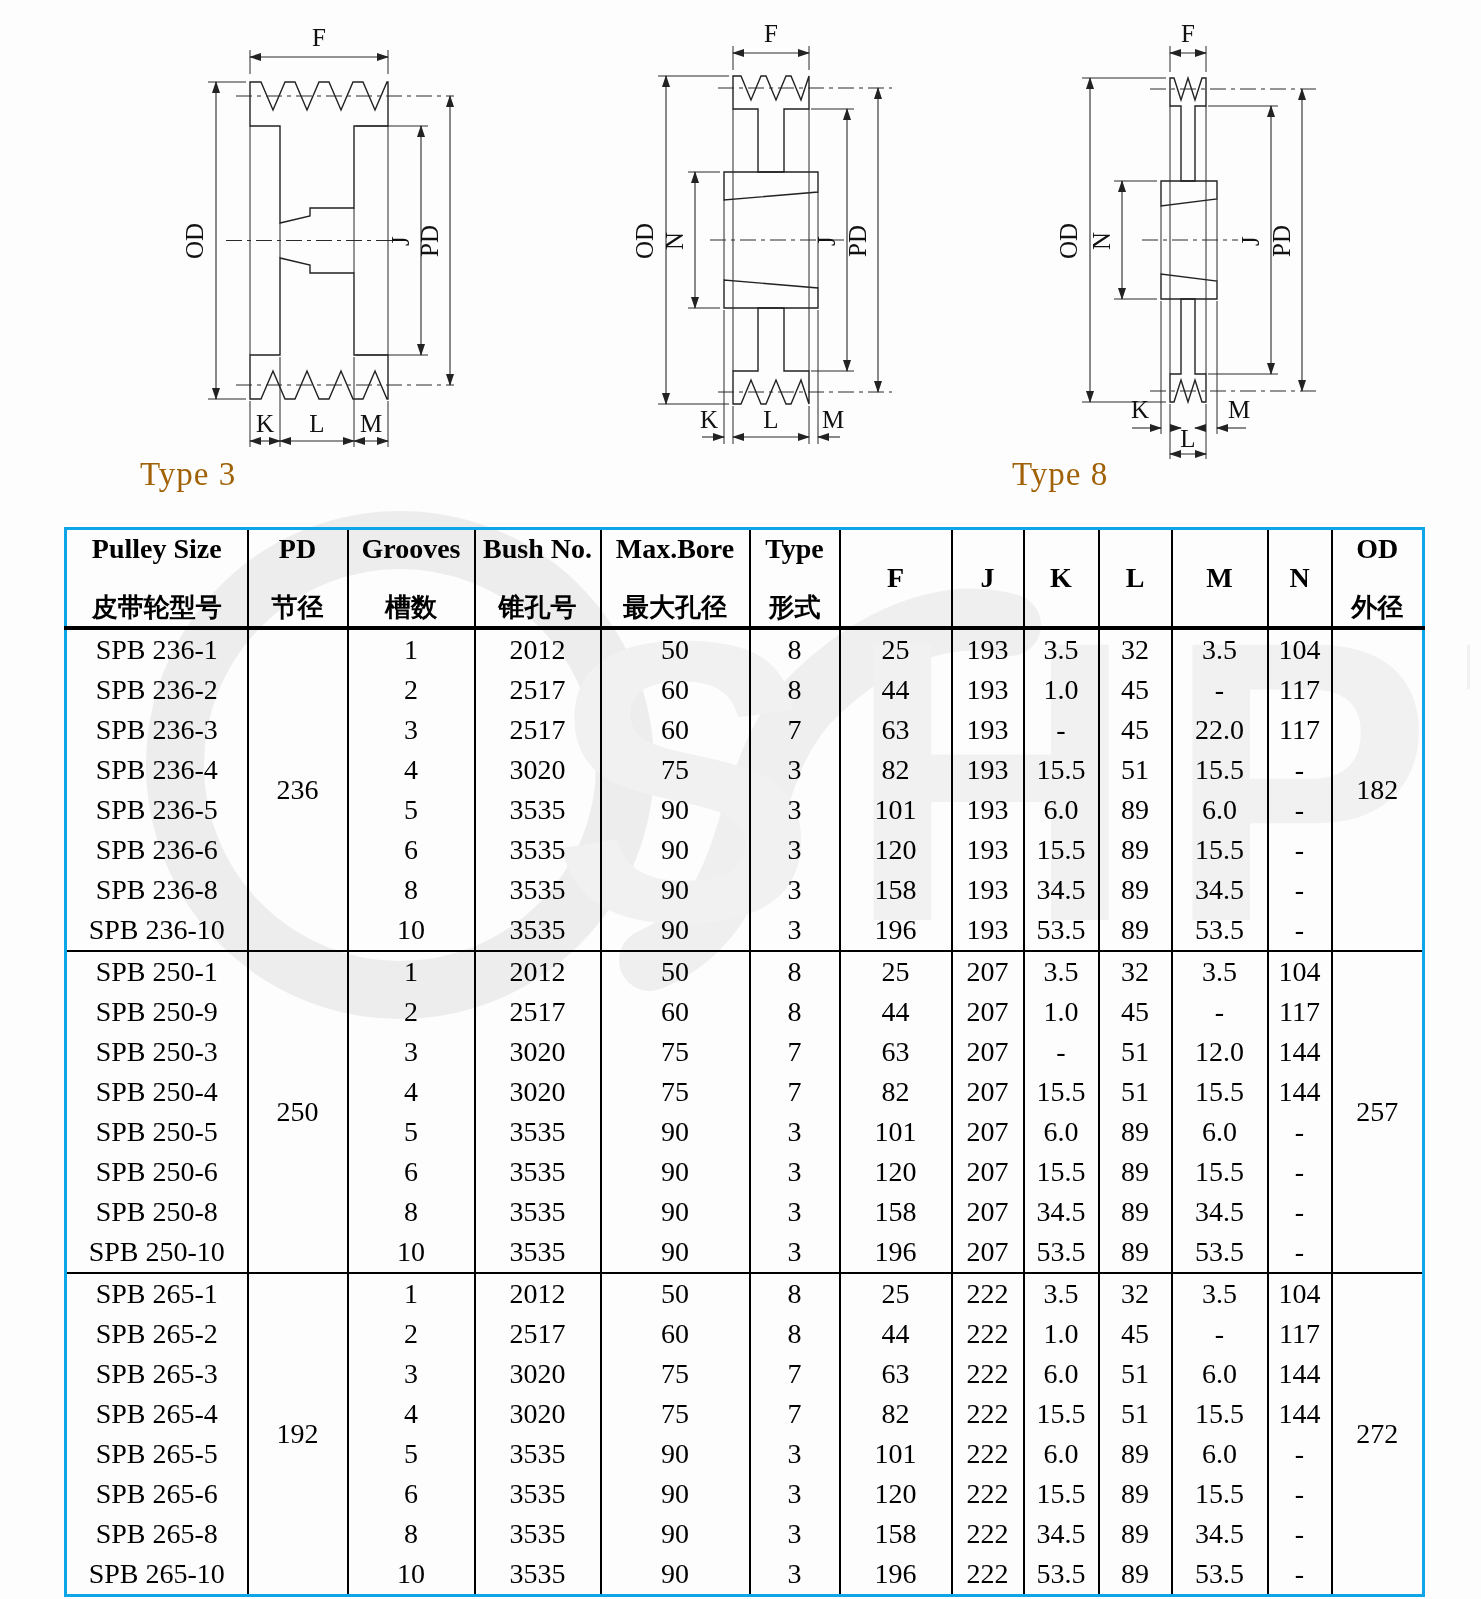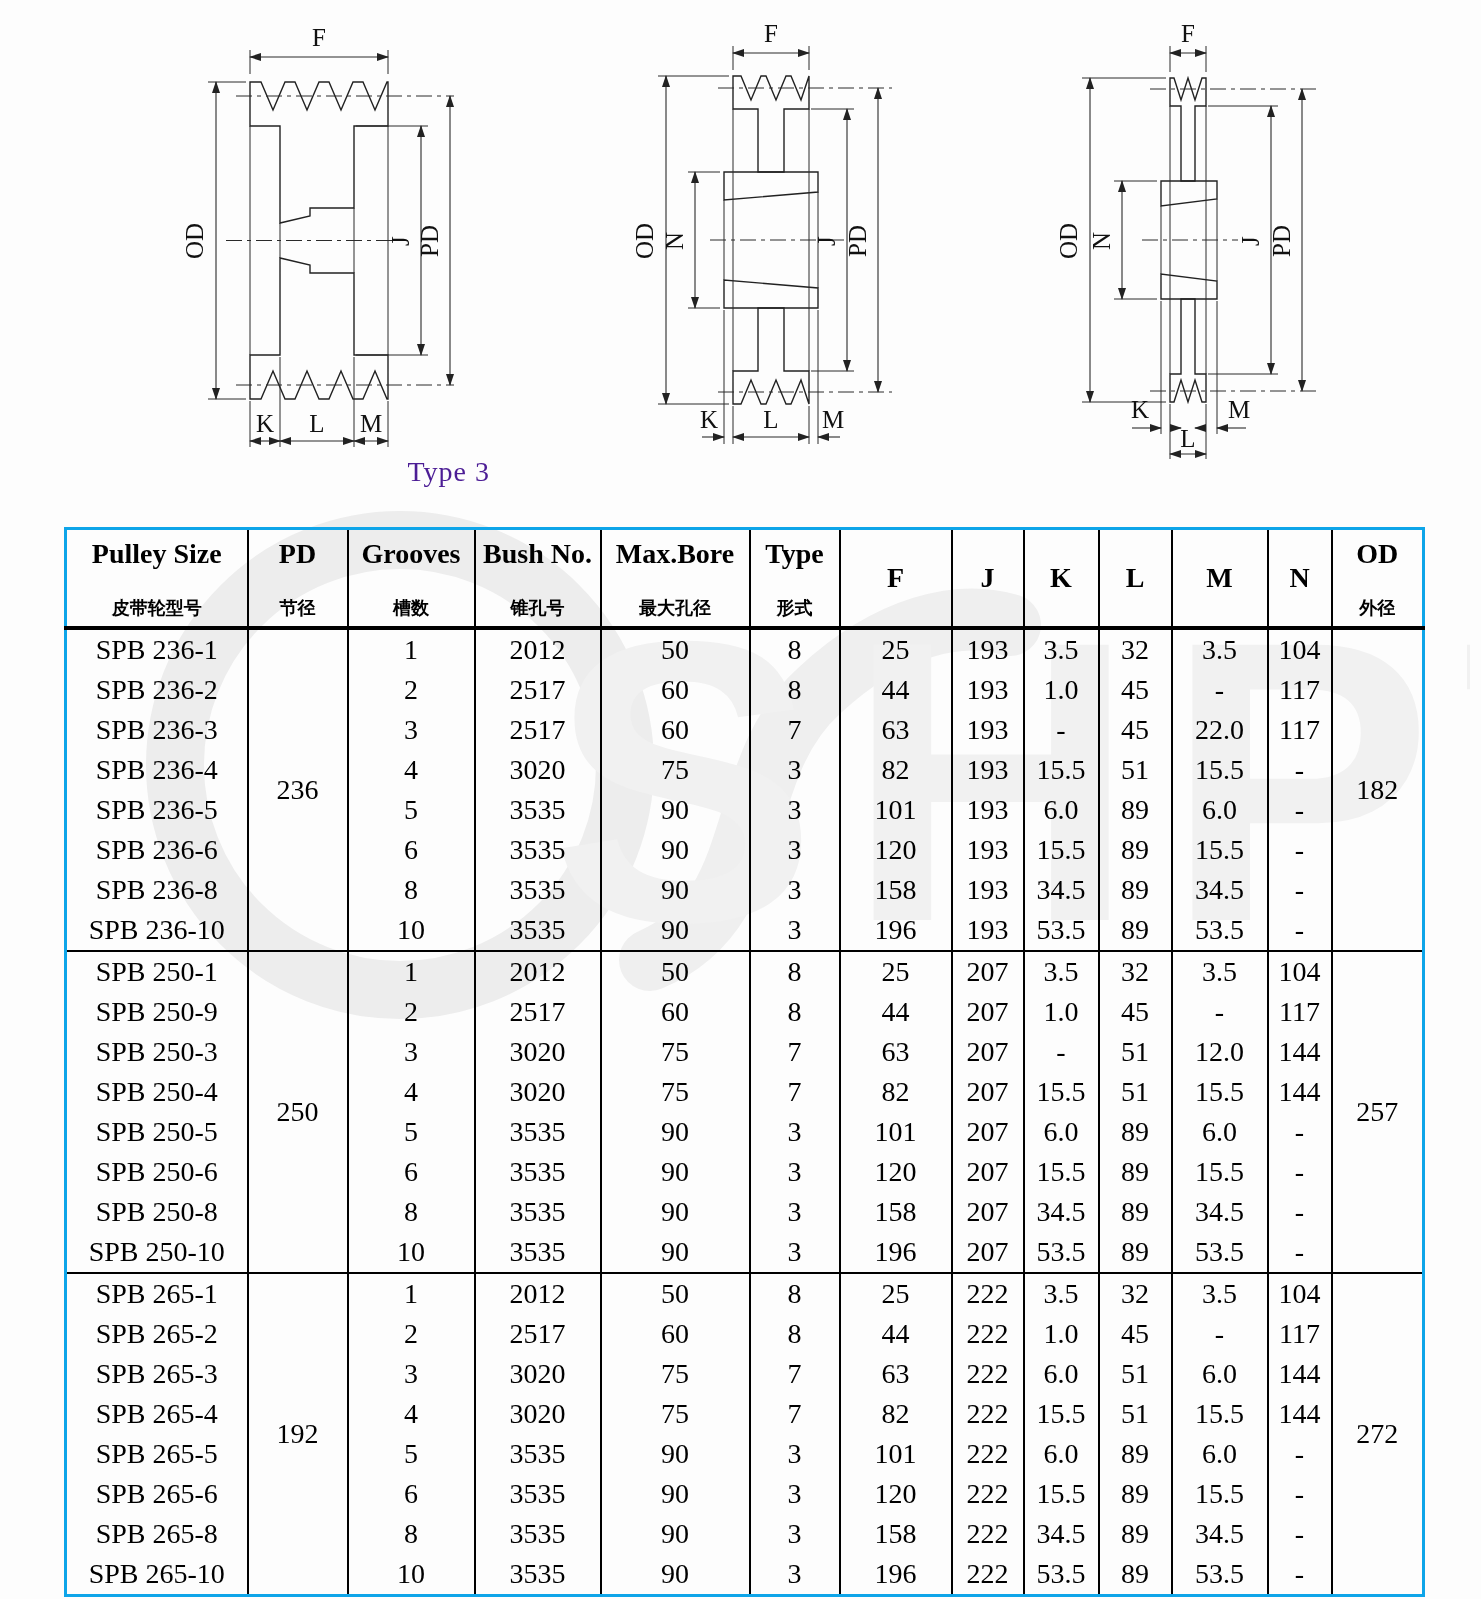--- a/index.html
+++ b/index.html
@@ -8,41 +8,41 @@
     background:#fdfdfd;color:#000;
     font-family:"Liberation Serif","DejaVu Serif",serif;
   }
   
   .diagram{position:absolute;top:4px;width:350px;height:505px;}
   #diagram-type3{left:140px;}
   #diagram-type7{left:592px;}
   #diagram-type8{left:1012px;}
   .diagram svg{display:block;}
   .diagram .caption{
-    position:absolute;left:0;top:452px;width:100%;text-align:right;
-    font-size:28px;color:#4c1d95;letter-spacing:1px;
+    position:absolute;left:0;top:452px;width:100%;text-align:left;
+    font-size:33px;color:#a16207;letter-spacing:1px;
   }
   svg .ln{stroke:#222;stroke-width:1.4;fill:none;}
   svg .thin{stroke:#2a2a2a;stroke-width:1;fill:none;}
   svg .dim{stroke:#2a2a2a;stroke-width:1.1;fill:none;}
   svg .cl{stroke:#2a2a2a;stroke-width:1;fill:none;stroke-dasharray:16 5 4 5;}
   svg text{font-family:"Liberation Serif","DejaVu Serif",serif;font-size:25px;fill:#111;text-anchor:middle;}
   
   #watermark{position:absolute;left:130px;top:440px;z-index:0;}
   
   #table-wrap{position:absolute;left:64px;top:527px;z-index:1;}
   table{border-collapse:collapse;table-layout:fixed;background:transparent;}
   table{border:3px solid #0ea5e9;}
   th{
     border-left:2.5px solid #000;border-bottom:4px solid #000;
     font-weight:bold;text-align:center;vertical-align:middle;
     padding:0;height:96px;line-height:1.3;
   }
   th .en{display:block;font-size:28px;}
-  th .zh{display:block;font-size:18px;margin-top:24px;}
+  th .zh{display:block;font-size:26px;margin-top:24px;}
   td{
     border-left:2.5px solid #000;text-align:center;vertical-align:middle;
     font-size:28px;height:40px;padding:0;white-space:nowrap;
   }
   tr.group-start td{border-top:2.5px solid #000;}
 </style>
 </head>
 <body>
 
 <svg width="0" height="0" style="position:absolute" aria-hidden="true">
@@ -202,20 +202,21 @@
     <line class="thin" x1="194" y1="400" x2="194" y2="455"></line>
     <line class="dim" x1="120" y1="424" x2="149" y2="424" marker-end="url(#ae)"></line>
     <line class="dim" x1="160" y1="424" x2="169" y2="424" marker-end="url(#ae)"></line>
     <line class="dim" x1="192" y1="424" x2="183" y2="424" marker-end="url(#ae)"></line>
     <line class="dim" x1="234" y1="424" x2="205" y2="424" marker-end="url(#ae)"></line>
     <text x="128" y="414">K</text>
     <text x="227" y="414">M</text>
     <line class="dim" x1="158" y1="450" x2="194" y2="450" marker-start="url(#as)" marker-end="url(#ae)"></line>
     <text x="176" y="443">L</text>
   </svg>
+  <figcaption class="caption">Type 8</figcaption>
 </figure>
 
 <div id="table-wrap">
   <table>
     <colgroup>
       <col style="width:182px">
         <col style="width:100px">
         <col style="width:127px">
       <col style="width:126px">
         <col style="width:149px">

